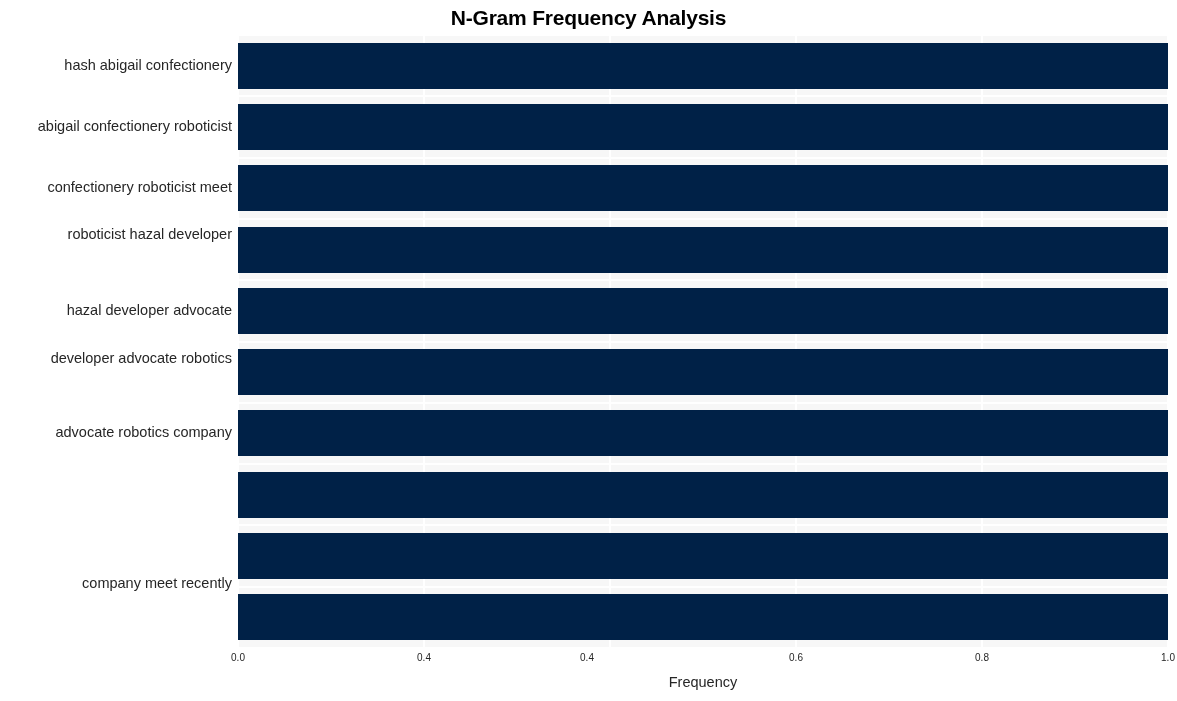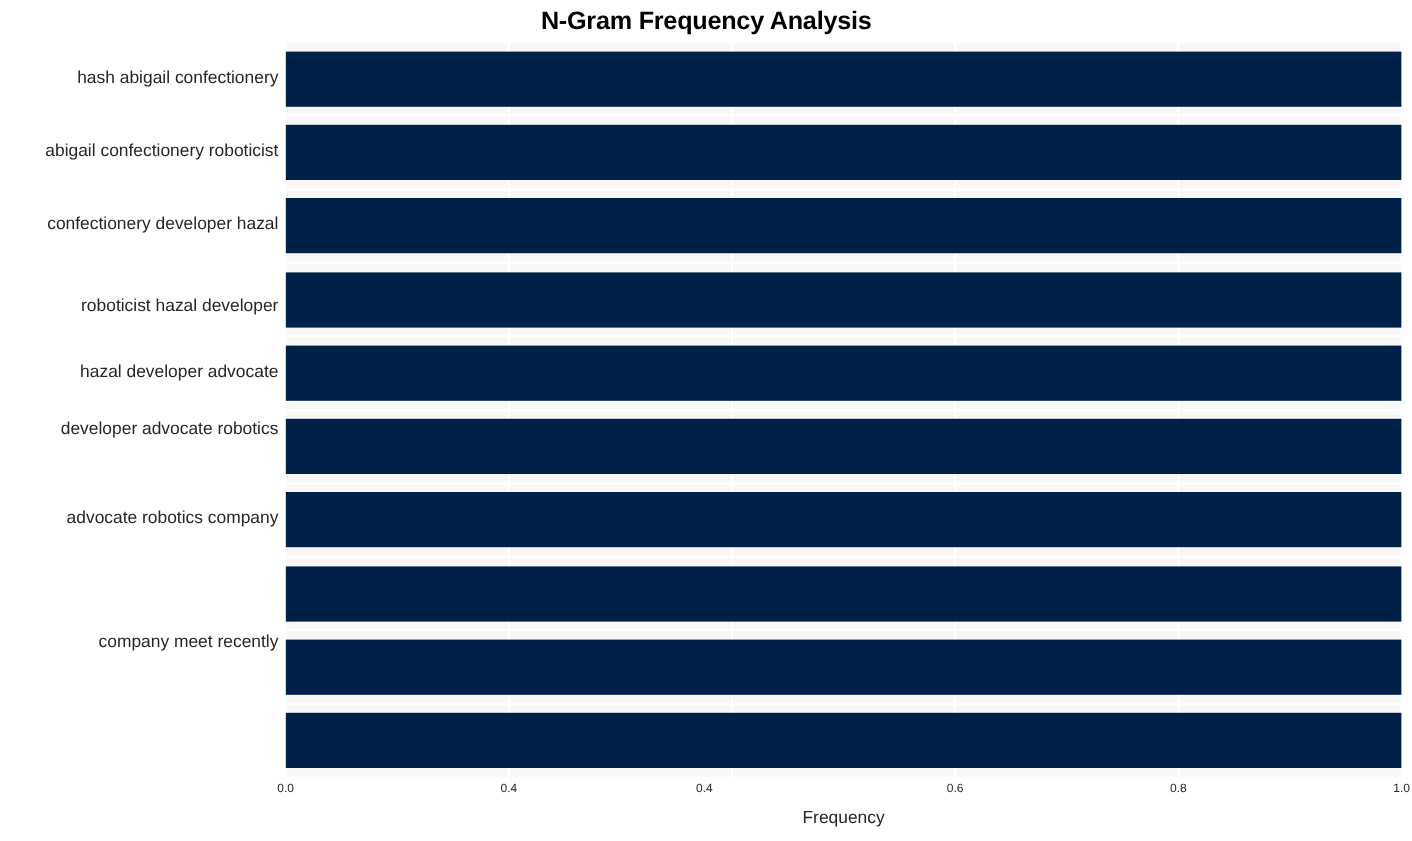--- a/index.html
+++ b/index.html
@@ -106,26 +106,26 @@
 </head>
 <body>
 
 <div id="figure">
 
   <div id="chart-title">N-Gram Frequency Analysis</div>
 
   <div id="ylabels">
       <div class="ytick-label" style="top: 21.65px;">hash abigail confectionery</div>
       <div class="ytick-label" style="top: 82.95px;">abigail confectionery roboticist</div>
-      <div class="ytick-label" style="top: 144.25px;">confectionery developer hazal</div>
-      <div class="ytick-label" style="top: 212px;">roboticist hazal developer</div>
+      <div class="ytick-label" style="top: 144.25px;">confectionery roboticist meet</div>
+      <div class="ytick-label" style="top: 191px;">roboticist hazal developer</div>
       <div class="ytick-label" style="top: 266.85px;">hazal developer advocate</div>
       <div class="ytick-label" style="top: 315px; padding-left: 41px;">developer advocate robotics</div>
       <div class="ytick-label" style="top: 389.45px;">advocate robotics company</div>
-      <div class="ytick-label" style="top: 492px;">company meet recently</div>
+      <div class="ytick-label" style="top: 540px;">company meet recently</div>
     </div>
 
   <div id="plot-area">
       <div class="vgrid" style="left: -1px;"></div>
       <div class="vgrid" style="left: 185px;"></div>
       <div class="vgrid" style="left: 371px;"></div>
       <div class="vgrid" style="left: 557px;"></div>
       <div class="vgrid" style="left: 743px;"></div>
       <div class="vgrid" style="left: 929px;"></div>
       <div class="hgrid" style="top: -1px;"></div>

